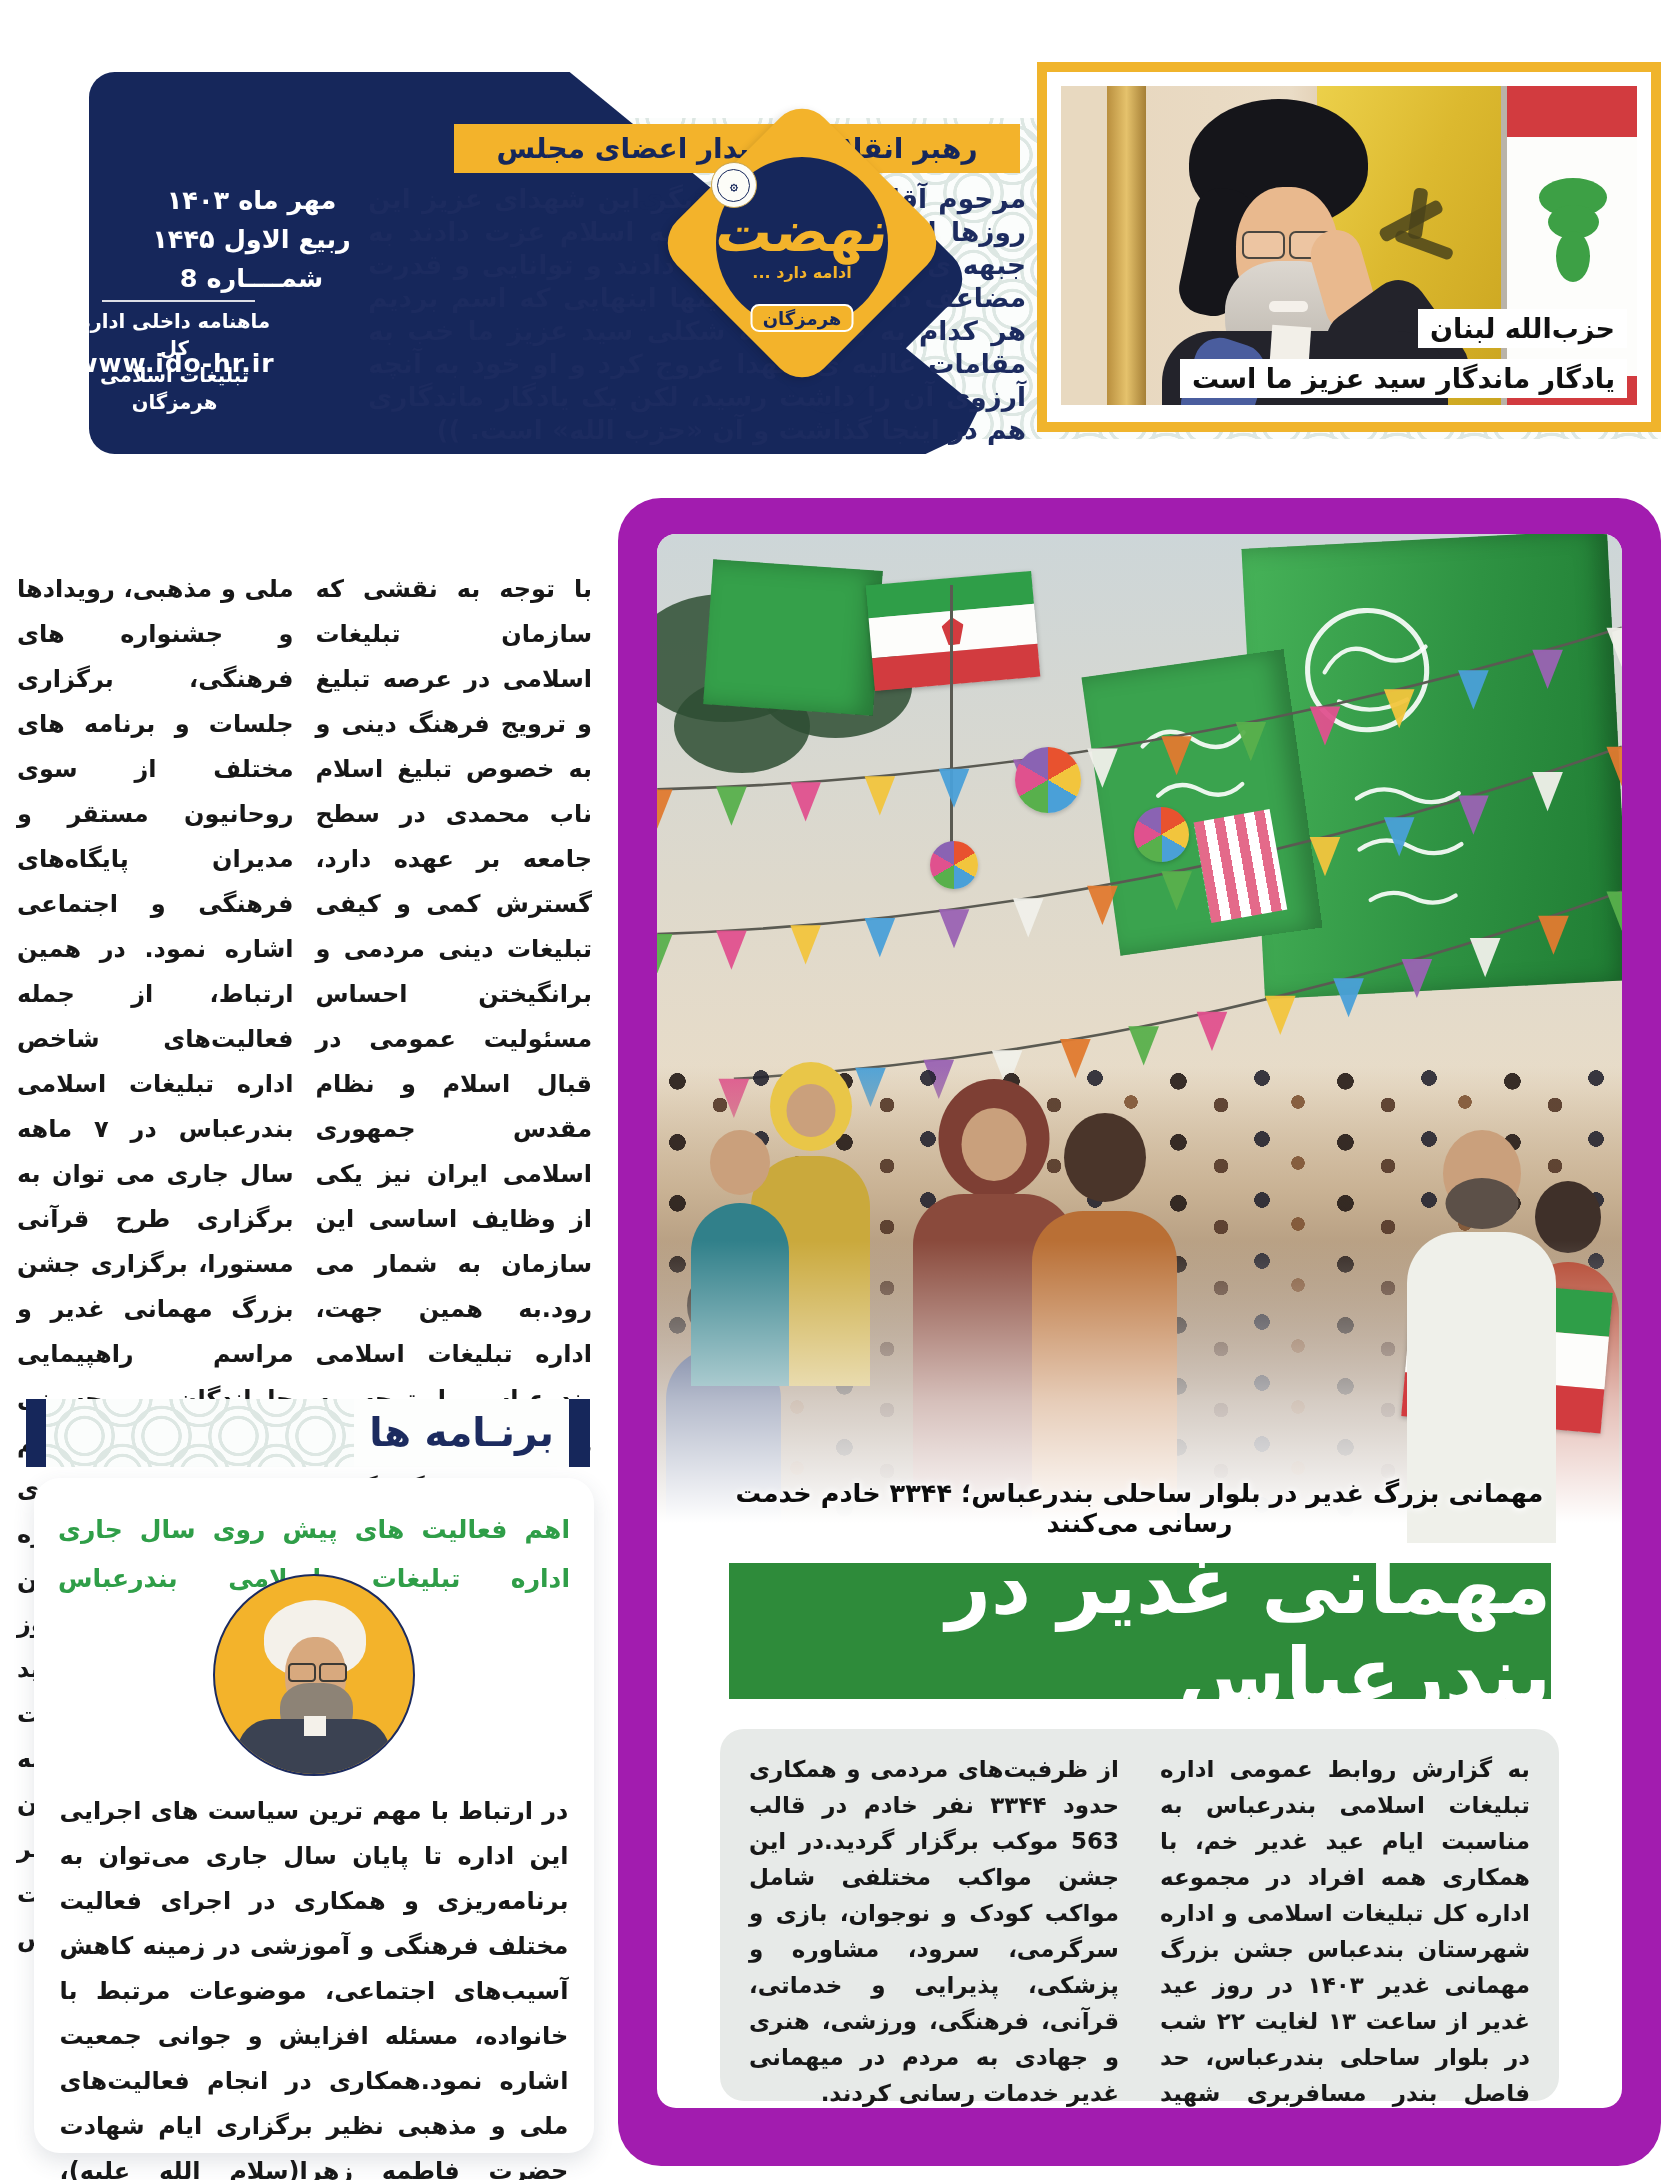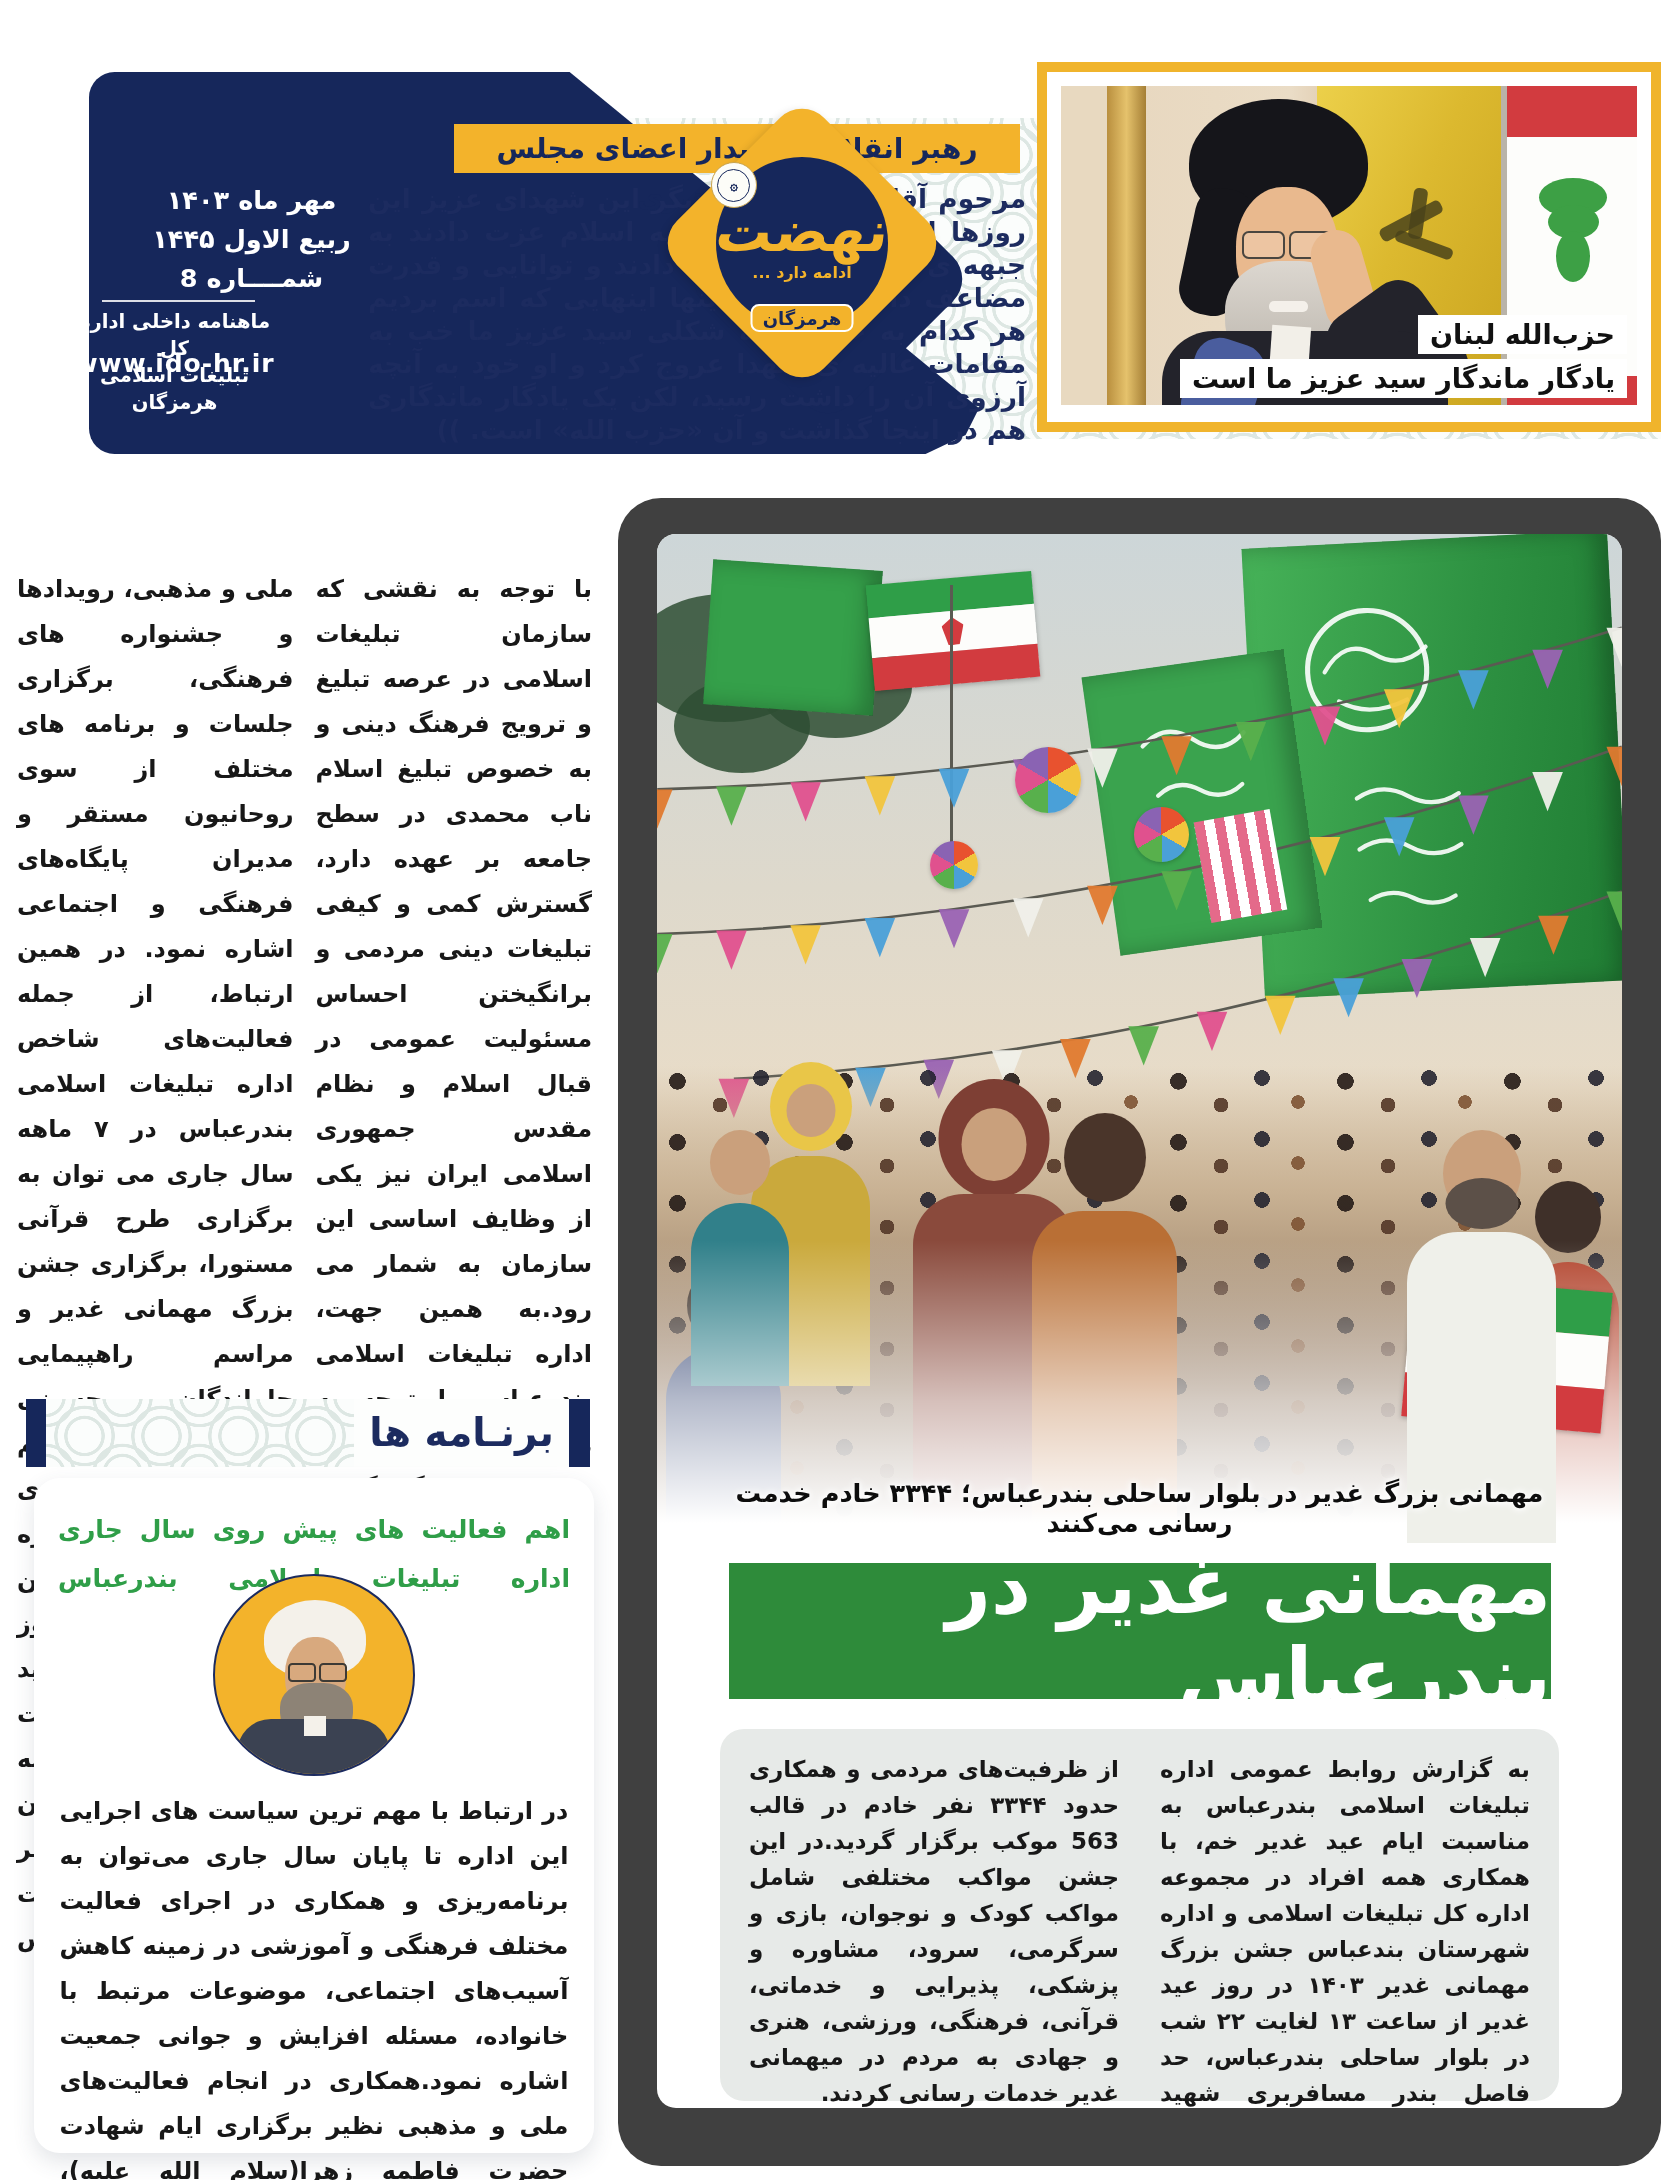--- a/index.html
+++ b/index.html
@@ -111,21 +111,21 @@
   .prog-photo{position:absolute;left:50%;top:-41px;transform:translateX(-50%);width:198px;height:198px;
     border-radius:50%;background:#f3b32b;border:2.6px solid #1c2b5f;overflow:hidden;z-index:3;}
   .pp-turban{position:absolute;left:49px;top:24px;width:102px;height:77px;background:#f4f1ea;border-radius:50% 50% 42% 42%;}
   .pp-face{position:absolute;left:70px;top:61px;width:61px;height:78px;background:#d8a97e;border-radius:46%;}
   .pp-glass{position:absolute;top:87px;width:24px;height:15.3px;border:2.6px solid #3d3a35;border-radius:4.3px;}
   .pp-beard{position:absolute;left:65px;top:107px;width:73px;height:60px;background:#8d8376;border-radius:40% 40% 50% 50%;}
   .pp-body{position:absolute;left:22px;top:143px;width:153px;height:60px;background:#3b4252;border-radius:34px 34px 0 0;}
   .pp-collar{position:absolute;left:89px;top:140px;width:22px;height:20.4px;background:#f4f1ea;}
 
   
-  .feature-frame{left:618px;top:498px;width:1043px;height:1668px;background:#404040;border-radius:43px;z-index:1;}
+  .feature-frame{left:618px;top:498px;width:1043px;height:1668px;background:#a21caf;border-radius:43px;z-index:1;}
   .feature-inner{position:absolute;left:39px;top:36px;right:39px;bottom:58px;background:#fff;
     border-radius:19px;overflow:hidden;}
   .fphoto{position:absolute;left:0;top:0;right:0;height:1009px;overflow:hidden;
     background:linear-gradient(180deg,#cdd6d8 0%,#ded9cc 35%,#e8dcc8 55%,#dcc9ad 78%,#c9b294 100%);}
   .tree{position:absolute;border-radius:50%;background:#2e4d33;opacity:.85;}
   .gflag{position:absolute;background:linear-gradient(100deg,#46b258 0%,#2e9242 55%,#1f7c33 100%);
     box-shadow:inset -12px 0 22px rgba(0,0,0,.25);}
   .iran-flag{position:absolute;display:flex;flex-direction:column;box-shadow:0 1.7px 5.1px rgba(0,0,0,.25);}
   .iran-flag .g{flex:1;background:#2f9e48;}
   .iran-flag .w{flex:1.2;background:#fdfdfb;display:flex;align-items:center;justify-content:center;}
@@ -220,21 +220,21 @@
         <div class="np-face"></div>
         <div class="np-glass" style="left:181px;"></div>
         <div class="np-glass" style="left:228px;"></div>
         <div class="np-beard"></div>
         <div class="np-teeth"></div>
         <div class="np-hand"></div>
         <div class="np-sleeve"></div>
         <div class="np-body"></div>
         <div class="np-collar"></div>
         <div class="np-robe-blue"></div>
-        <div class="np-cap-bar" style="bottom:51px;">حزب‌الله لبنان</div>
+        <div class="np-cap-bar" style="bottom:57px;">حزب‌الله لبنان</div>
         <div class="np-cap-bar" style="bottom:6.8px;">یادگار ماندگار سید عزیز ما است</div>
       </div>
     </div>
   </div>
 
 
   <div class="abs report-cols">
     <div class="report-col">با توجه به نقشی که سازمان تبلیغات اسلامی در عرصه تبلیغ و ترویج فرهنگ دینی و به خصوص تبلیغ اسلام ناب محمدی در سطح جامعه بر عهده دارد، گسترش کمی و کیفی تبلیغات دینی مردمی و برانگیختن احساس مسئولیت عمومی در قبال اسلام و نظام مقدس جمهوری اسلامی ایران نیز یکی از وظایف اساسی این سازمان به شمار می رود.به همین جهت، اداره تبلیغات اسلامی بندرعباس با توجه به همین رسالت، وظایف و فعالیت‌های گوناگونی را در ایام تبلیغی و مناسبت‌های دینی، ملی و مذهبی در ۷ ماهه سال جاری انجام داده که به طور خلاصه می‌توان به اعزام مبلغان دینی و ساماندهی هیات مذهبی، برگزاری دوره‌های آموزشی تخصصی در زمینه توانمندسازی اقشار تاثیر گذار، برگزاری مراسمات</div>
     <div class="report-col">ملی و مذهبی، رویدادها و جشنواره های فرهنگی، برگزاری جلسات و برنامه های مختلف از سوی روحانیون مستقر و مدیران پایگاه‌های فرهنگی و اجتماعی اشاره نمود. در همین ارتباط، از جمله فعالیت‌های شاخص اداره تبلیغات اسلامی بندرعباس در ۷ ماهه سال جاری می توان به برگزاری طرح قرآنی مستورا، برگزاری جشن بزرگ مهمانی غدیر و مراسم راهپیمایی جاماندگان حسینی اشاره نمود.مراسم برنامه پیاده روی عزاداری ویژه جاماندگان اربعین حسینی در عصر روز مصادف با اربعین سید و سالار شهیدان حضرت اباعبدالله الحسین علیه السلام؛ از آستان امامزاده سید مظفر علیه السلام به سمت مسجد جامع بندرعباس برگزار شد.</div>
   </div>

